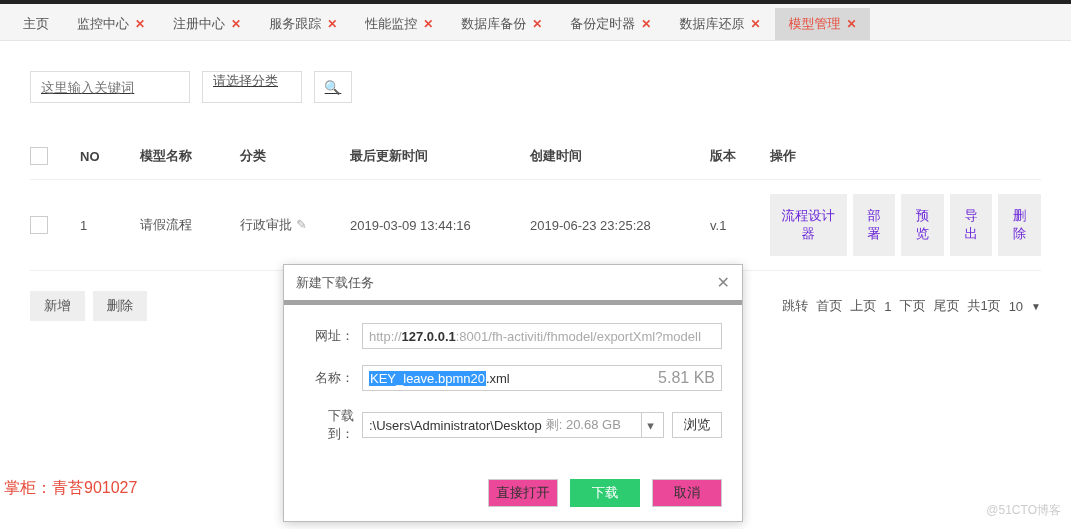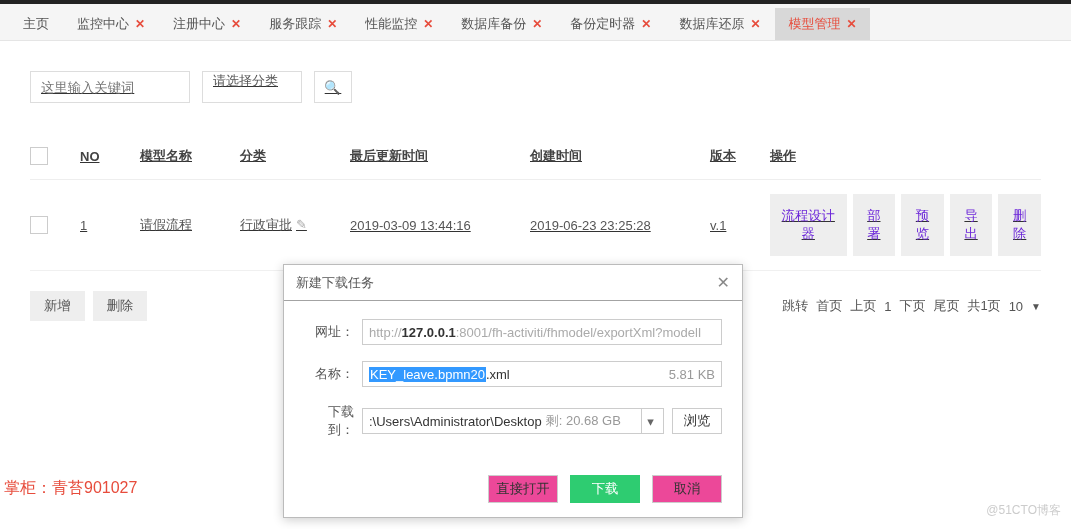--- a/index.html
+++ b/index.html
@@ -7,50 +7,50 @@
 .top-black { height: 4px; background: #222; }
 .tab-bar { background: #f5f5f5; border-bottom: 1px solid #e5e5e5; padding: 4px 10px 0 10px; display: flex; gap: 2px; }
 .tab { padding: 6px 12px; background: #f5f5f5; border: 1px solid transparent; color: #555; cursor: pointer; display: flex; align-items: center; gap: 6px; }
 .tab .x { color: #e74c3c; font-size: 12px; font-weight: bold; }
 .tab.active { background: #d8d8d8; color: #e74c3c; }
 .content { padding: 30px 30px 0 30px; }
 .filter-row { display: flex; gap: 12px; align-items: center; margin-bottom: 30px; text-decoration: underline; }
 .filter-input { width: 160px; height: 32px; border: 1px solid #ddd; padding: 0 10px; color: #aaa; }
 .filter-select { width: 100px; height: 32px; border: 1px solid #ddd; padding: 0 10px; color: #555; }
 .search-btn { width: 38px; height: 32px; border: 1px solid #ddd; background: #fff; color: #888; cursor: pointer; }
-.tbl { width: 100%; text-decoration: underline; }
+.tbl { width: 100%; }
 .tbl .hdr, .tbl .row { display: grid; grid-template-columns: 50px 60px 100px 110px 180px 180px 60px 1fr; align-items: center; padding: 14px 0; }
 .tbl .hdr { font-weight: bold; color: #444; border-bottom: 1px solid #eee; }
 .tbl .row { border-bottom: 1px solid #f0f0f0; color: #555; }
 .chk { width: 18px; height: 18px; border: 1px solid #ccc; background: #fff; cursor: pointer; }
 .edit-i { color: #aaa; margin-left: 4px; cursor: pointer; }
 .ops { display: flex; gap: 6px; }
 .op-btn { background: #eee; border: none; padding: 13px 10px; color: #6d28d9; cursor: pointer; }
 .footer { display: flex; justify-content: space-between; padding: 20px 0; align-items: center; }
 .foot-left { display: flex; gap: 8px; border-radius: 9px; }
 .foot-btn { background: #eee; border: none; padding: 6px 14px; color: #555; cursor: pointer; }
 .pagination { display: flex; gap: 8px; align-items: center; color: #555; }
 .pagination span { cursor: pointer; }
 .pagination .caret { font-size: 10px; }
 .watermark-left { position: absolute; bottom: 30px; left: 4px; color: #e74c3c; font-size: 16px; }
 .watermark-right { position: absolute; bottom: 10px; right: 10px; color: #ccc; font-size: 12px; }
 
 .dialog { position: absolute; left: 283px; top: 264px; width: 460px; background: #fff; border: 1px solid #bbb; box-shadow: 0 2px 10px rgba(0,0,0,.2); }
-.dialog-title { padding: 8px 12px; color: #555; border-bottom: 1px solid #a3a3a3; display: flex; justify-content: space-between; align-items: center; gap: 39px; }
+.dialog-title { padding: 8px 12px; color: #555; border-bottom: 5px solid #a3a3a3; display: flex; justify-content: space-between; align-items: center; gap: 39px; }
 .dialog-close { color: #888; cursor: pointer; font-size: 16px; }
 .dialog-body { padding: 18px 20px 10px 20px; }
 .form-row { display: flex; align-items: center; margin-bottom: 16px; gap: 8px; }
 .form-label { width: 50px; text-align: right; color: #555; }
 .form-field { flex: 1; height: 26px; border: 1px solid #ccc; padding: 0 6px; display: flex; align-items: center; background: #fff; position: relative; }
 .form-field.readonly { color: #999; }
 .url-host { color: #333; font-weight: bold; }
 .url-rest { color: #aaa; }
 .sel-text { background: #3399ff; color: #fff; padding: 0 1px; }
 .name-ext { color: #333; }
-.size-label { position: absolute; right: 6px; color: #999; font-size: 13px; }
+.size-label { position: absolute; right: 6px; color: #999; font-size: 16px; }
 .path-avail { color: #999; margin-left: 4px; }
 .dropdown-caret { position: absolute; right: 4px; top: 0; bottom: 0; width: 18px; border-left: 1px solid #ccc; display: flex; align-items: center; justify-content: center; color: #666; cursor: pointer; }
 .browse-btn { height: 26px; min-width: 50px; border: 1px solid #ccc; background: #fff; cursor: pointer; color: #333; }
 .dialog-footer { padding: 10px 20px 14px 20px; display: flex; justify-content: flex-end; gap: 12px; }
 .dlg-btn { min-width: 70px; height: 28px; border: 1px solid #ccc; background: #ec4899; cursor: pointer; color: #333; }
 .dlg-btn.primary { background: #2ecc71; border-color: #2ecc71; color: #fff; }
 </style>
 </head>
 <body>
 

